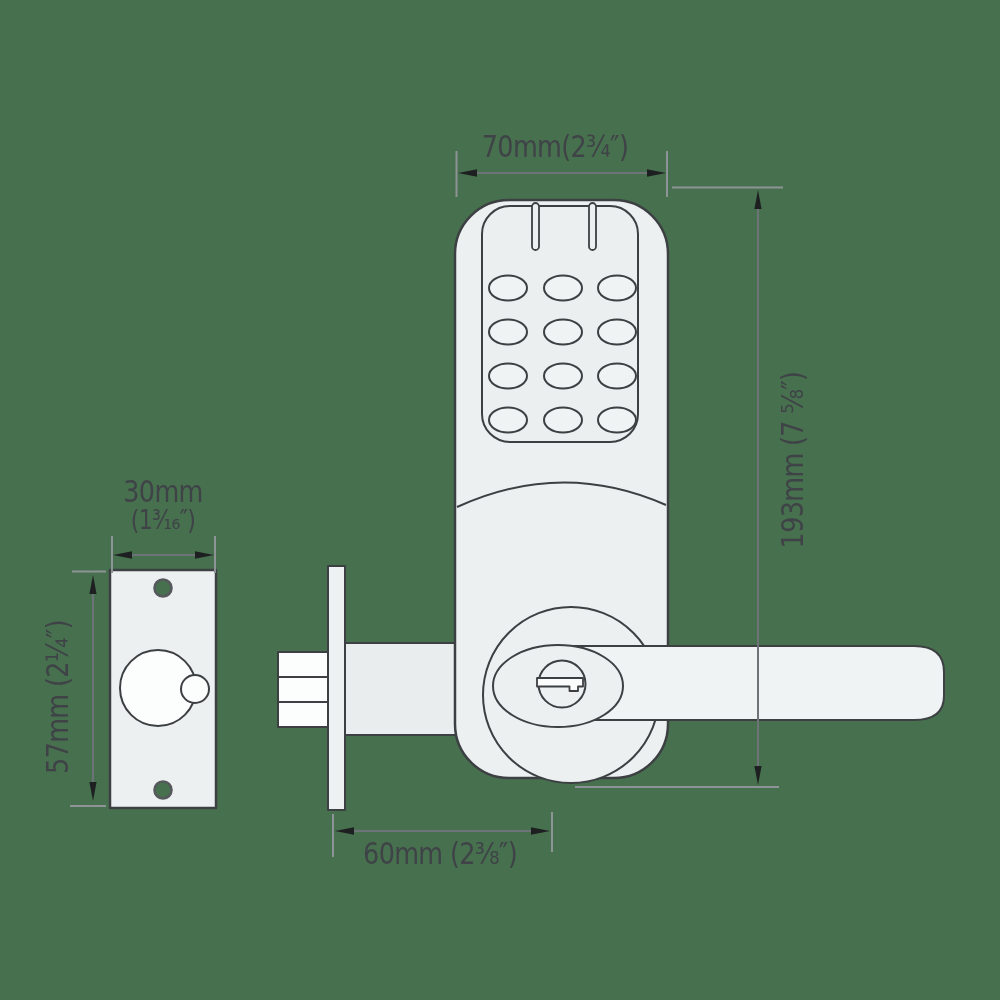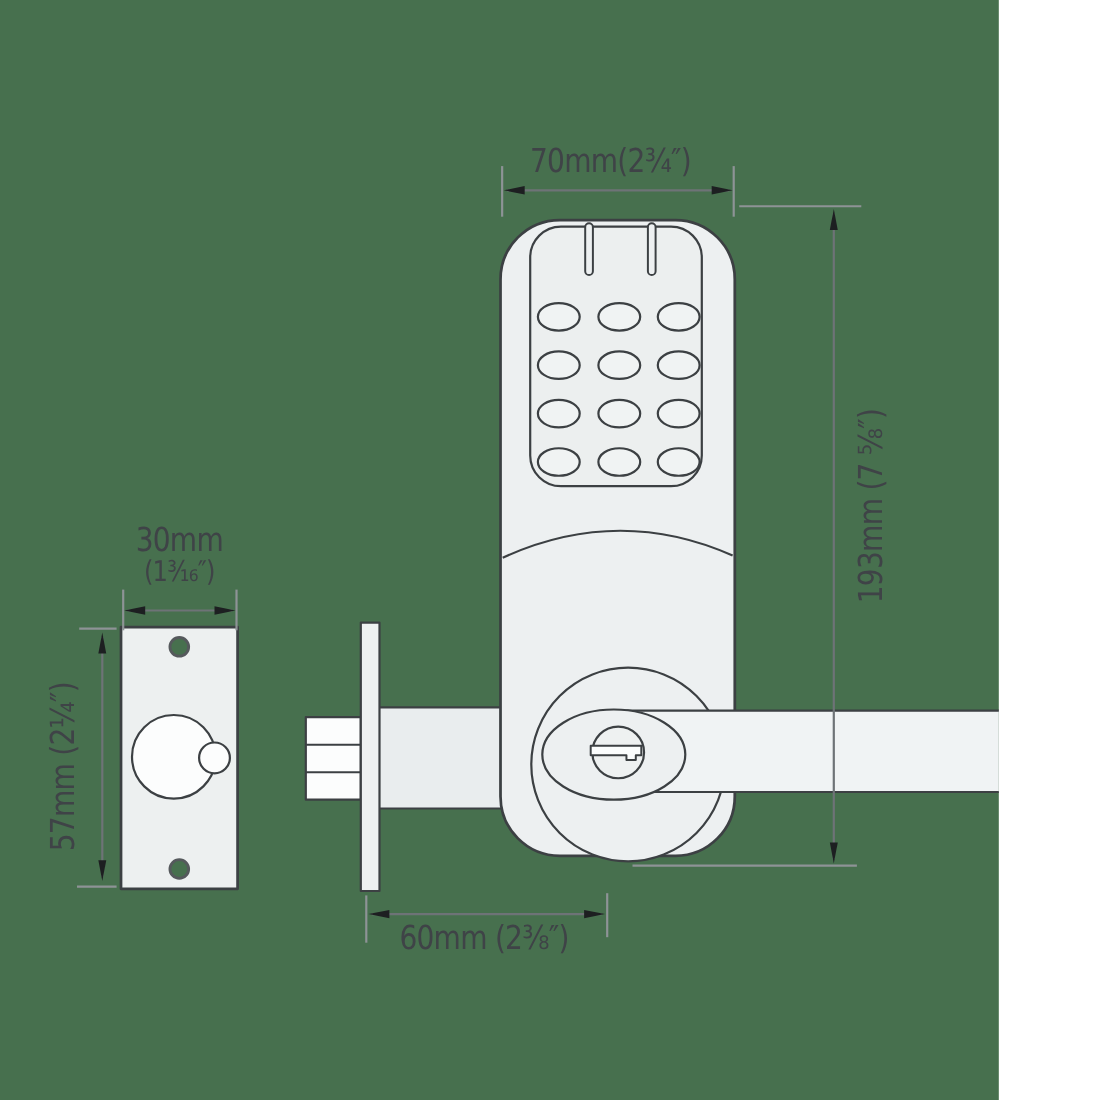--- a/index.html
+++ b/index.html
@@ -1,18 +1,18 @@
 <!DOCTYPE html>
 <html><head>
 <meta charset="utf-8">
 <style>
   html,body{margin:0;padding:0;}
   .stage{
     position:relative;
-    width:908px;height:1000px;
+    width:1000px;height:1000px;
     background:#47704E;
     overflow:hidden;
     font-family:"DejaVu Sans", sans-serif;
   }
   .stage svg{position:absolute;left:0;top:0;}
   .lbl{
     position:absolute;
     font-family:"DejaVu Sans", sans-serif;
     font-size:30px;
     color:#3F4347;

